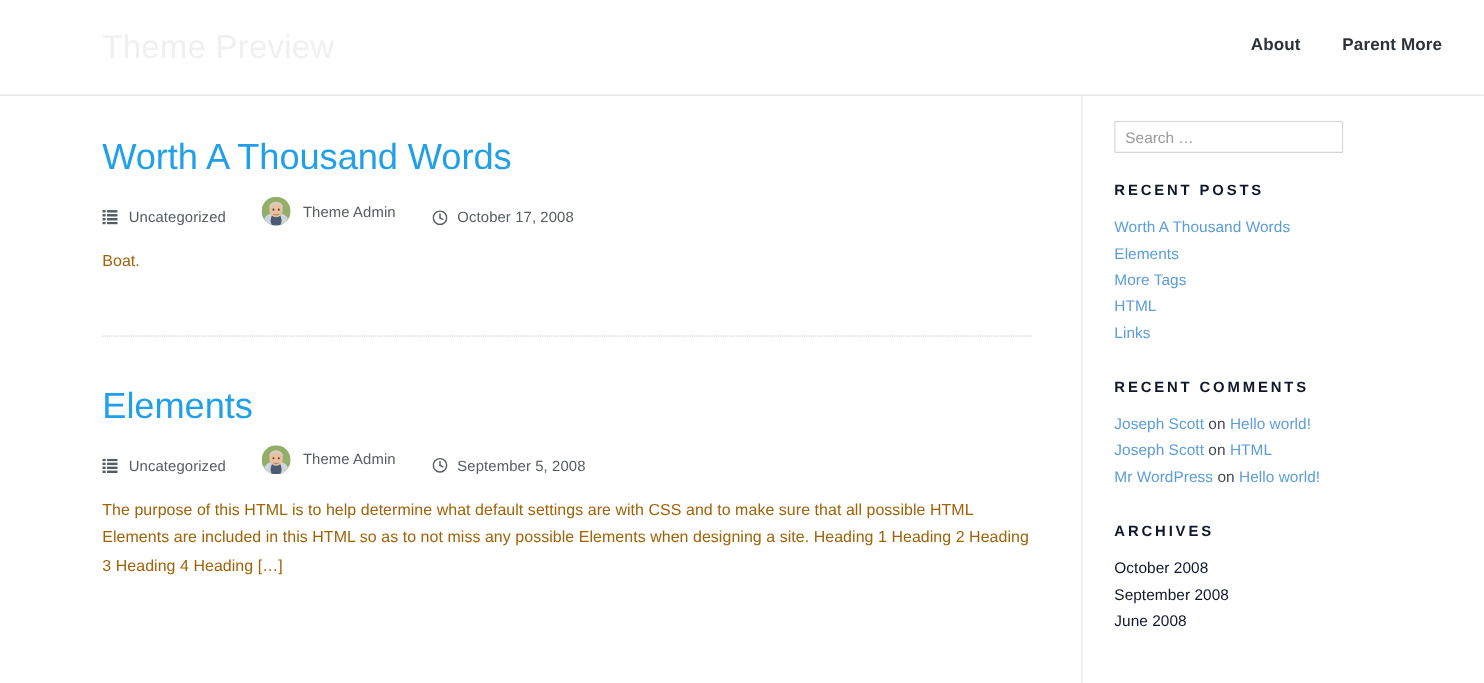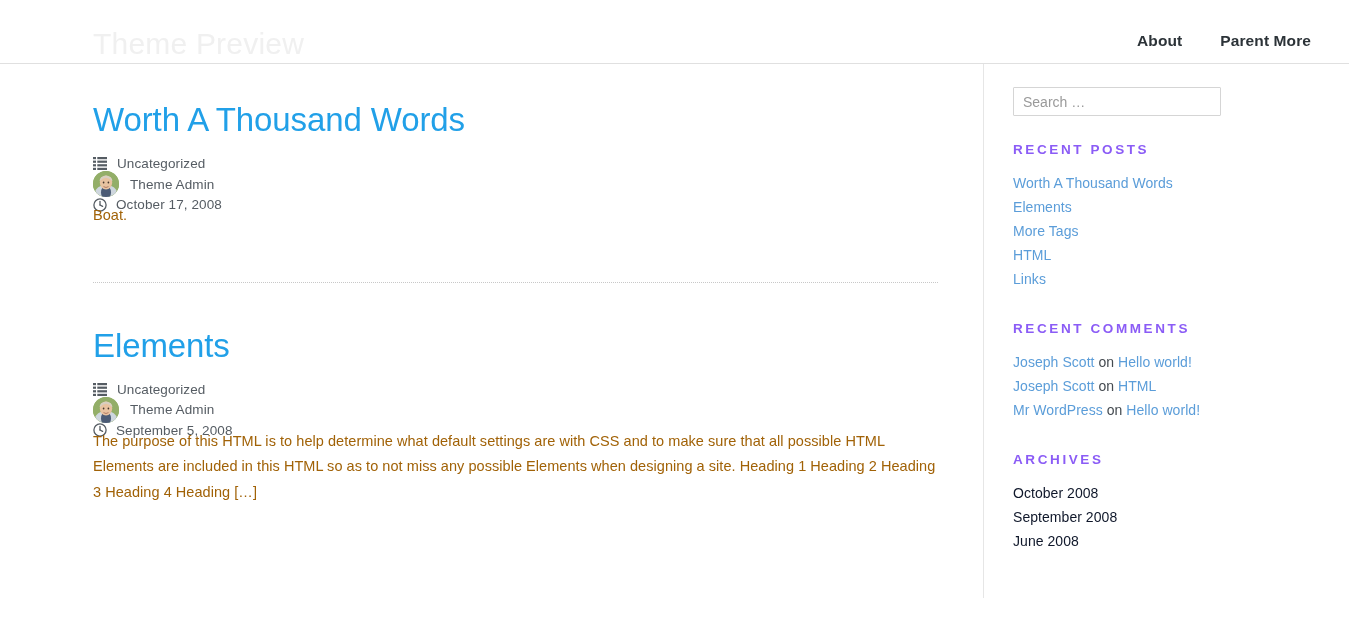--- a/index.html
+++ b/index.html
@@ -10,21 +10,21 @@
     height: 621px;
     overflow: hidden;
     background: #ffffff;
     font-family: "Liberation Sans", sans-serif;
     -webkit-font-smoothing: antialiased;
   }
 
   
   .site-header {
     position: relative;
-    height: 64px;
+    height: 87px;
     border-bottom: 1px solid #e0e0e0;
     display: flex;
     align-items: center;
     background: #fff;
   }
   .site-title {
     position: absolute;
     left: 93px;
     top: 24px;
     font-size: 30px;
@@ -81,24 +81,23 @@
     font-weight: 300;
     line-height: 40px;
     color: #21a0e8;
     margin: 0 0 16px 0;
     letter-spacing: -0.1px;
     cursor: pointer;
   }
 
   .post-meta {
     display: flex;
-    align-items: flex-start;
+    align-items: flex-end;
     margin-bottom: 21px;
     height: 26px;
-    flex-direction: column;
   }
   .meta-group {
     display: flex;
     align-items: center;
     white-space: nowrap;
   }
   .meta-cat { margin-right: 33px; }
   .meta-author { margin-right: 33px; }
   .meta-link {
     font-size: 13.5px;
@@ -163,21 +162,21 @@
     border-radius: 1px;
     outline: none;
   }
   .search-input::placeholder { color: #9a9a9a; }
 
   .widget { margin-bottom: 24px; }
   .widget-title {
     font-size: 13.5px;
     font-weight: bold;
     letter-spacing: 2.6px;
-    color: #8b5cf6;
+    color: #0f172a;
     margin: 0 0 14px 0;
     text-transform: uppercase;
   }
   .widget-list {
     list-style: none;
     margin: 0;
     padding: 0;
   }
   .widget-list li {
     font-size: 14px;

